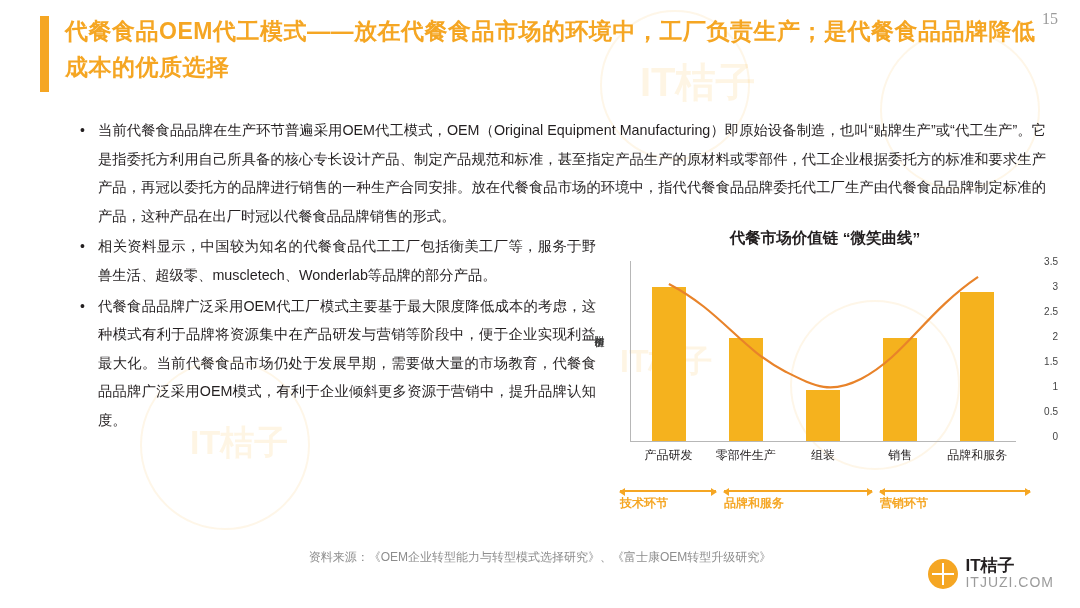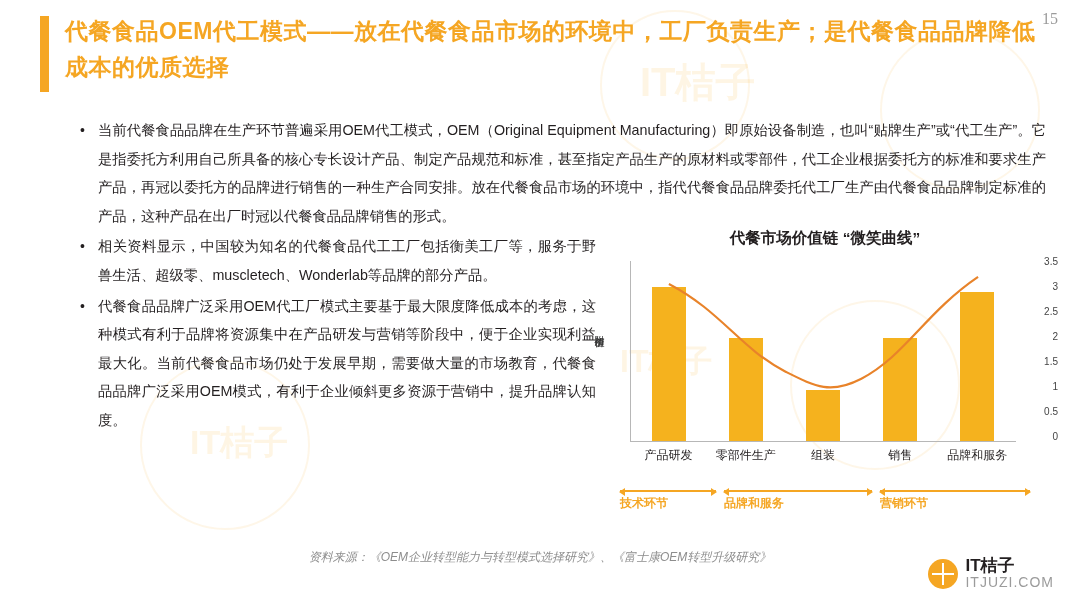--- a/index.html
+++ b/index.html
@@ -213,21 +213,20 @@
   .stage .line::after  { right:-1px; border-left:6px solid #f5a623; }
 
   
   .source {
     position:absolute;
     left:0; right:0;
     bottom:42px;
     text-align:center;
     font-size:12px;
     color:#8d8d8d;
-    font-style:italic;
   }
 
   
   .logo {
     position:absolute;
     right:26px;
     bottom:18px;
     display:flex;
     align-items:center;
   }

